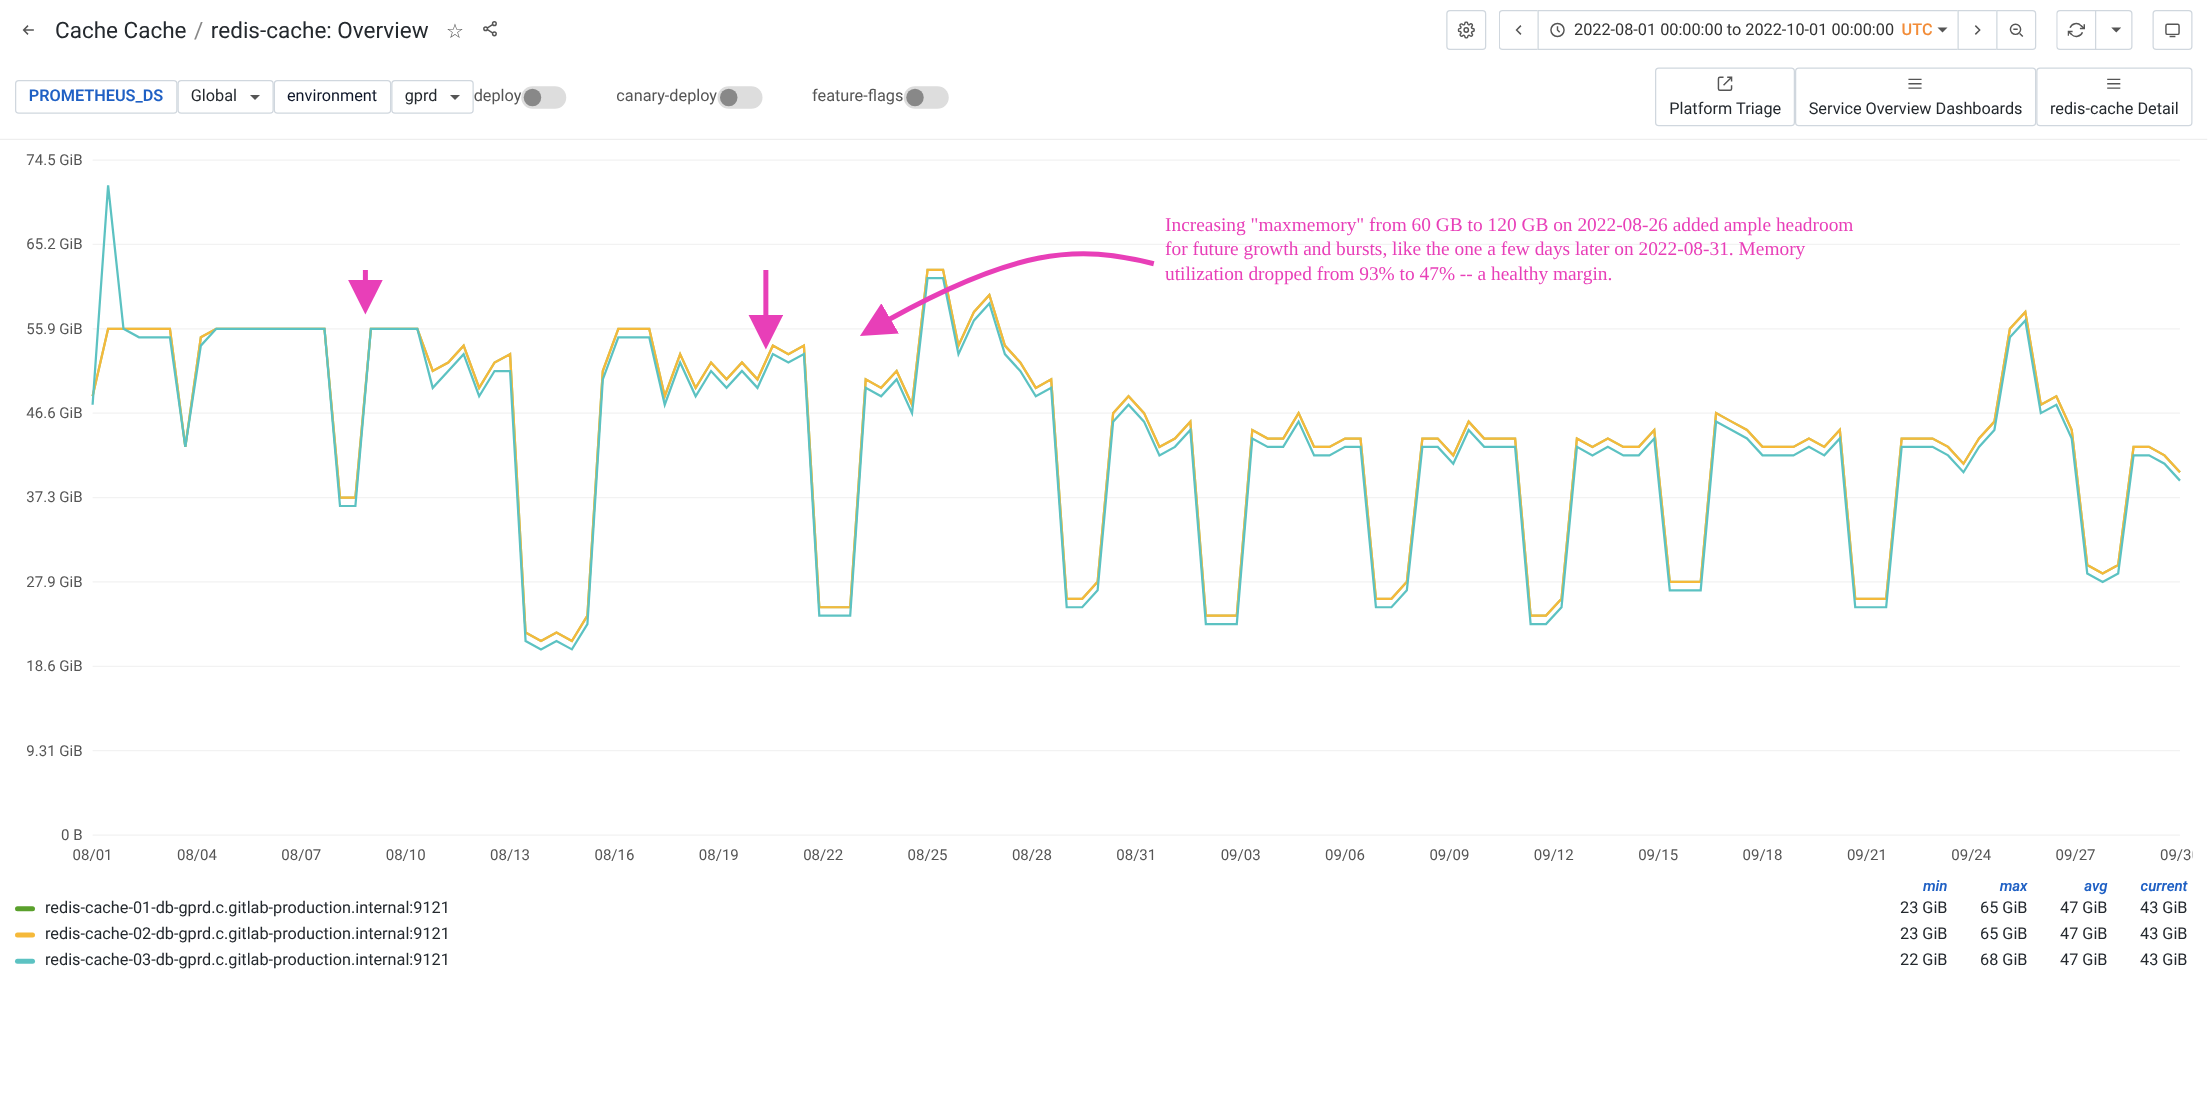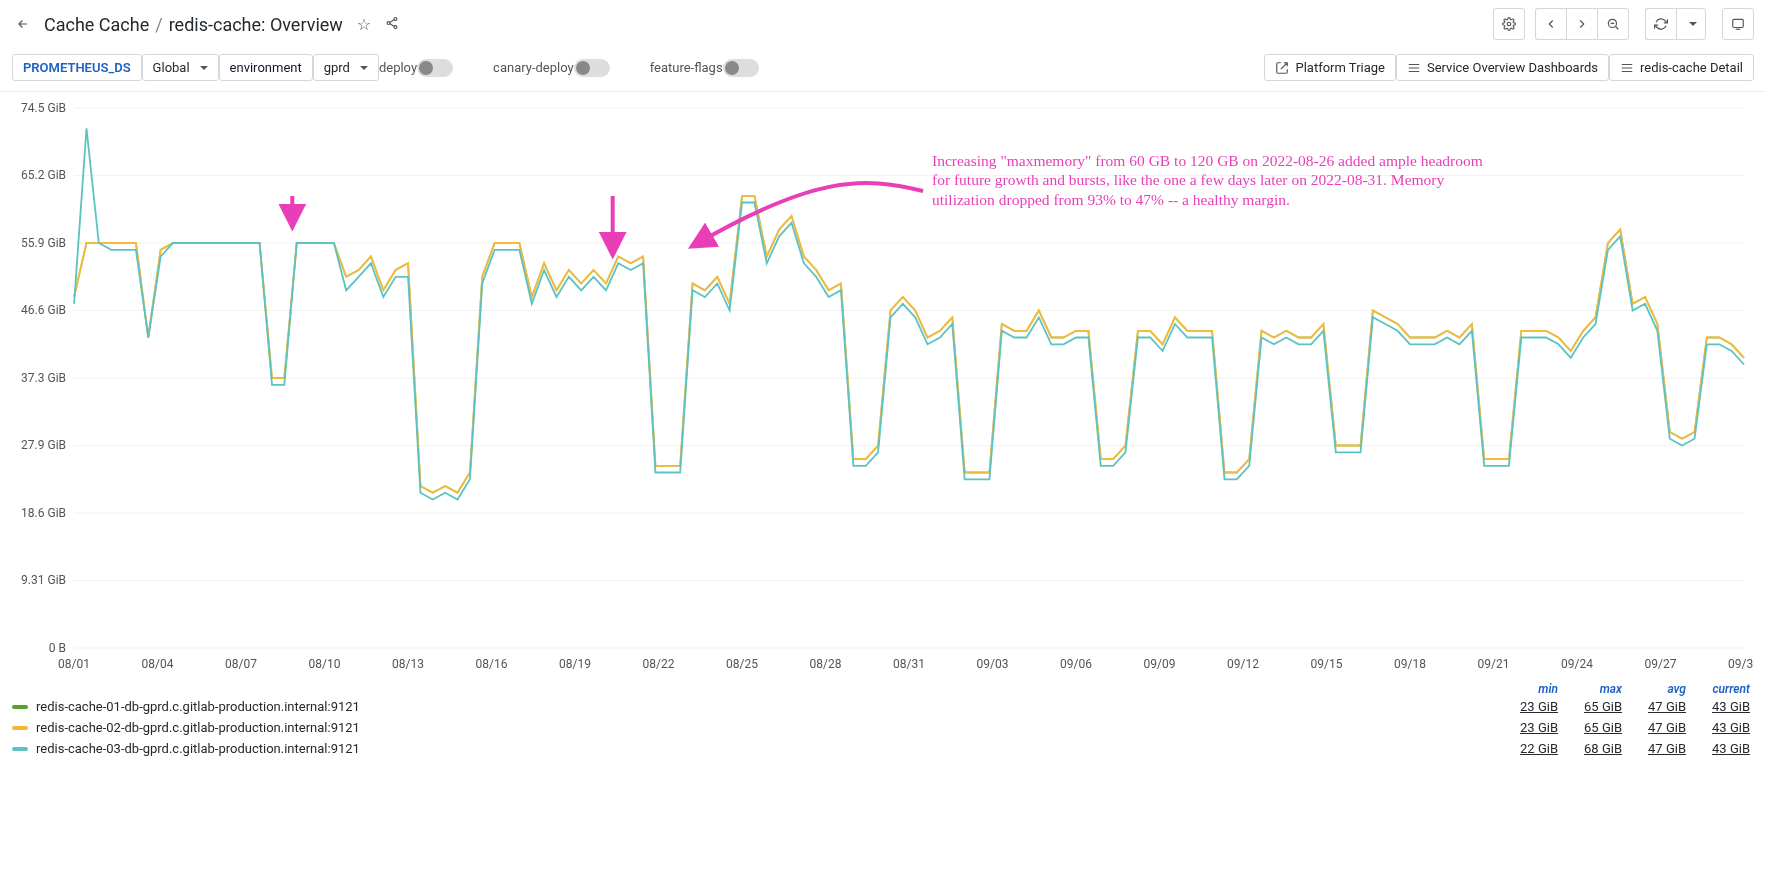--- a/index.html
+++ b/index.html
@@ -51,21 +51,21 @@
   width: 36px; height: 18px; background: #ddd; border-radius: 10px;
   position: relative; display: inline-block; margin-left: 6px; cursor: pointer;
 }
 .toggle::after {
   content: ""; position: absolute; top: 2px; left: 2px;
   width: 14px; height: 14px; background: #888; border-radius: 50%;
 }
 .linkbtn {
   border: 1px solid #d0d7de; background: #fff; padding: 5px 10px;
   font-size: 13px; border-radius: 3px; cursor: pointer;
-  display: inline-flex; align-items: center; gap: 6px;
+  display: inline-flex; align-items: center; gap: 6px; flex-direction: column;
 }
 .linkbtn svg { width: 14px; height: 14px; stroke: #555; stroke-width: 2; fill: none; }
 .kube-badge { width: 14px; height: 14px; background: #7a6ff0; display: inline-block; border-radius: 2px; }
 
 .panel { padding: 4px 12px 12px; }
 .panel-title { text-align: center; font-size: 14px; font-weight: 600; margin: 4px 0 2px; }
 .chart-wrap { position: relative; height: 580px; }
 .chart-svg { width: 100%; height: 100%; }
 .gridline { stroke: #f2f2f2; stroke-width: 1; }
 .series { fill: none; stroke-width: 1.8; }
@@ -76,21 +76,21 @@
 .anno { position: absolute; font-size: 15.5px; color: #e83fb8;
         font-family: "Comic Sans MS", "Segoe Script", cursive; line-height: 1.25; }
 
 .legend { margin-top: 6px; }
 .legend-head { display: flex; font-size: 12px; color: #1f60c4; font-weight: 600;
                padding-right: 4px; font-style: italic; }
 .legend-head span { width: 64px; text-align: right; }
 .legend-row { display: flex; align-items: center; font-size: 13px; padding: 3px 4px 3px 0; }
 .swatch { width: 16px; height: 4px; border-radius: 2px; margin-right: 8px; }
 .legend-row .vals { margin-left: auto; display: flex; }
-.legend-row .vals span { width: 64px; text-align: right; text-decoration: underline; }
+.legend-row .vals span { width: 64px; text-align: right; }
 .caret::after { content: ""; display: inline-block; margin-left: 4px;
   border: 4px solid transparent; border-top-color: #555; transform: translateY(2px); }
 </style>
 </head>
 <body>
 
 <div class="header">
   <div class="back">
     <svg class="icon" viewBox="0 0 24 24">
         <path d="M19 12H5M11 18l-6-6 6-6"></path>
@@ -115,20 +115,28 @@
     <svg class="icon" viewBox="0 0 24 24">
         <circle cx="12" cy="12" r="3"></circle>
         <path d="M19.4 15a1.7 1.7 0 0 0 .3 1.8l.1.1a2 2 0 1 1-2.8 2.8l-.1-.1a1.7 1.7 0 0 0-1.8-.3 1.7 1.7 0 0 0-1 1.5V21a2 2 0 1 1-4 0v-.1a1.7 1.7 0 0 0-1-1.5 1.7 1.7 0 0 0-1.8.3l-.1.1a2 2 0 1 1-2.8-2.8l.1-.1a1.7 1.7 0 0 0 .3-1.8 1.7 1.7 0 0 0-1.5-1H3a2 2 0 1 1 0-4h.1a1.7 1.7 0 0 0 1.5-1 1.7 1.7 0 0 0-.3-1.8l-.1-.1a2 2 0 1 1 2.8-2.8l.1.1a1.7 1.7 0 0 0 1.8.3H9a1.7 1.7 0 0 0 1-1.5V3a2 2 0 1 1 4 0v.1a1.7 1.7 0 0 0 1 1.5 1.7 1.7 0 0 0 1.8-.3l.1-.1a2 2 0 1 1 2.8 2.8l-.1.1a1.7 1.7 0 0 0-.3 1.8V9c.3.6.9 1 1.5 1H21a2 2 0 1 1 0 4h-.1a1.7 1.7 0 0 0-1.5 1z"></path>
       </svg>
   </div>
   <div class="time-group">
     <div class="iconbtn">
       <svg class="icon" viewBox="0 0 24 24">
           <path d="M15 18l-6-6 6-6"></path>
         </svg>
+    </div>
+    <div class="timebtn">
+      <svg class="icon" viewBox="0 0 24 24">
+          <circle cx="12" cy="12" r="9"></circle>
+          <path d="M12 7v5l3 3"></path>
+        </svg>
+      <span>2022-08-01 00:00:00 to 2022-10-01 00:00:00</span>
+      <span class="utc caret">UTC</span>
     </div>
     <div class="iconbtn">
       <svg class="icon" viewBox="0 0 24 24">
           <path d="M9 18l6-6-6-6"></path>
         </svg>
     </div>
     <div class="iconbtn">
       <svg class="icon" viewBox="0 0 24 24">
           <circle cx="11" cy="11" r="7"></circle>
           <path d="M21 21l-4.3-4.3M8 11h6"></path>

